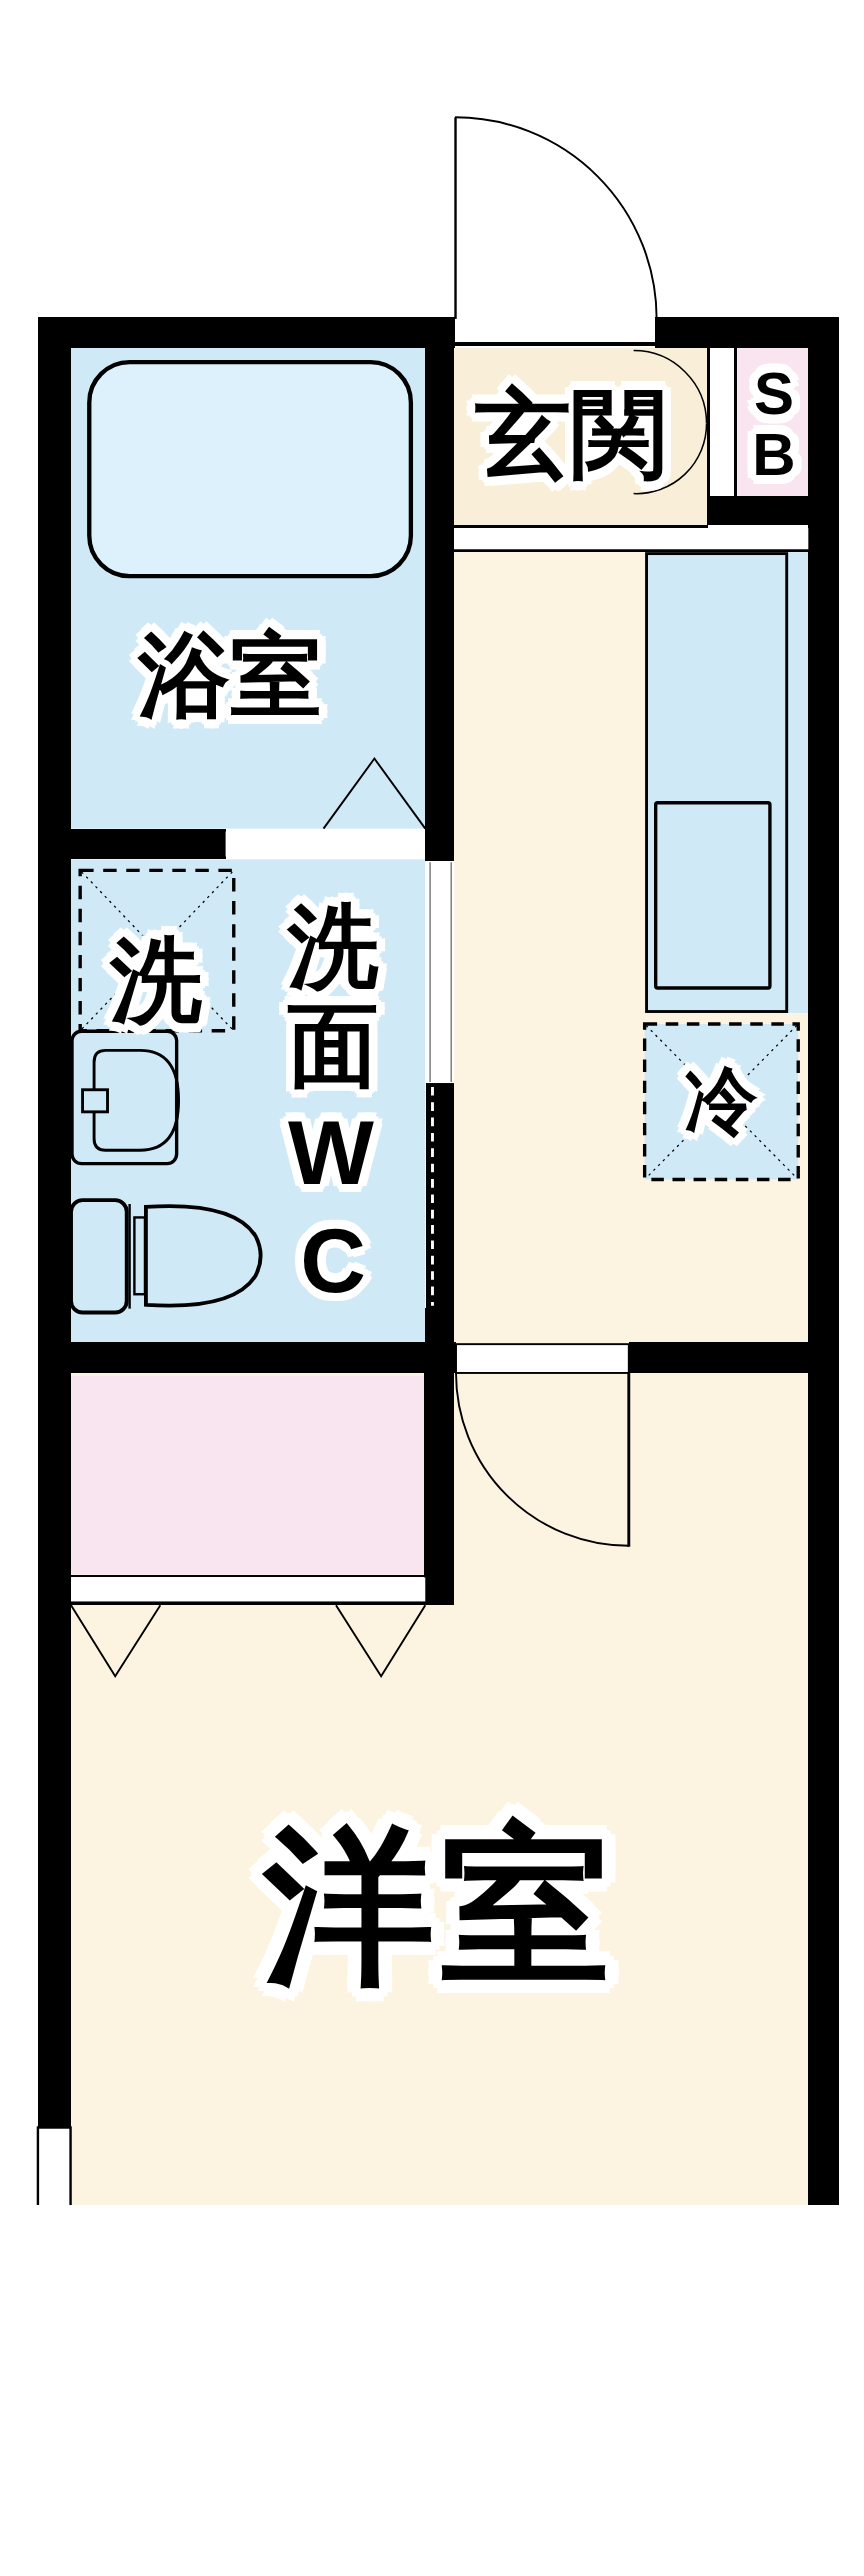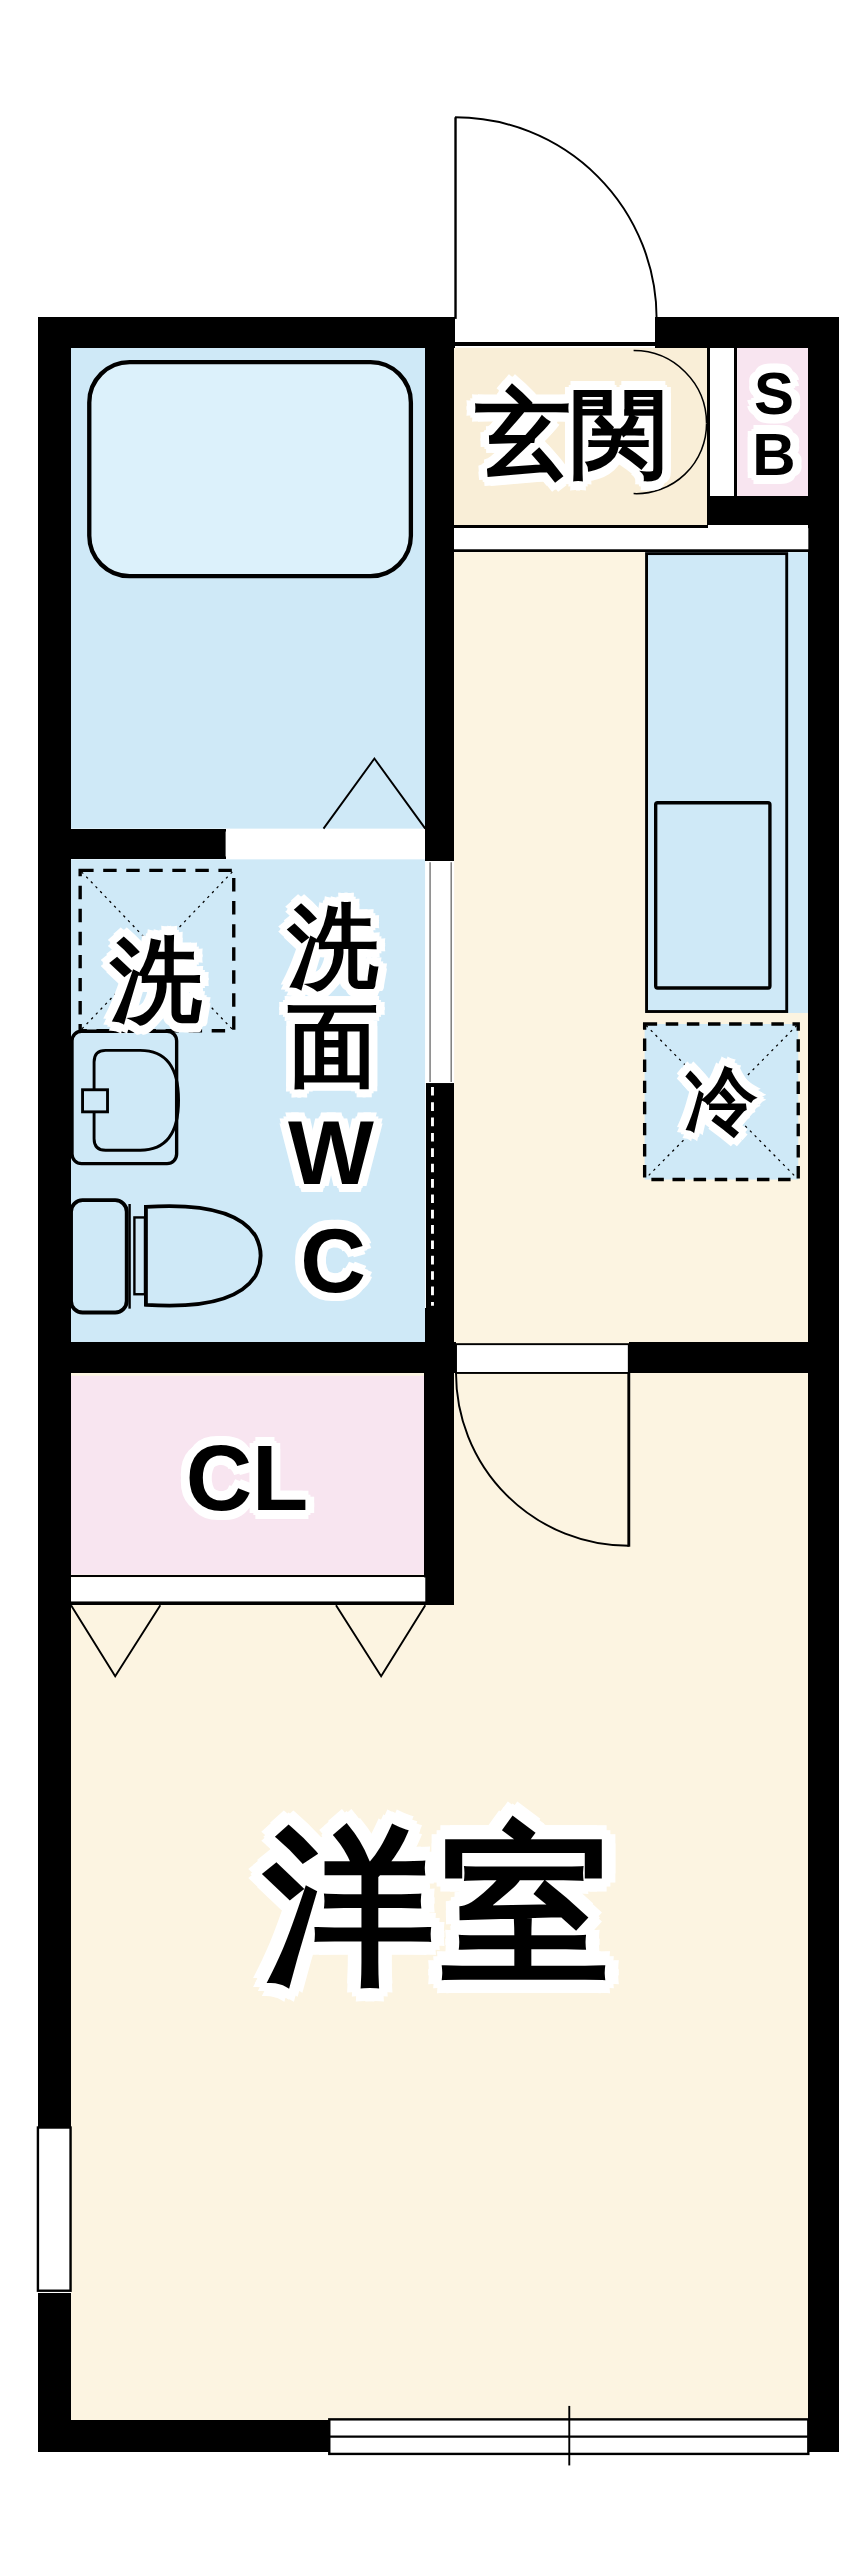--- a/index.html
+++ b/index.html
@@ -1,16 +1,16 @@
 <!DOCTYPE html>
 <html style="--wall: #000000; --floor: #FCF4E1; --genkan-floor: #F9EED7; --water-blue: #CFE9F7; --tub-blue: #DCF1FB; --pink: #F8E5F0; --white: #FFFFFF;"><head>
 <meta charset="utf-8">
 <style>
   html,body{margin:0;padding:0;background:#fff;}
-  .plan{position:relative;width:864px;height:2576px;background:#fff;overflow:hidden;
+  .plan{position:relative;width:864px;height:2205px;background:#fff;overflow:hidden;
         font-family:"Liberation Sans","DejaVu Sans",sans-serif;}
   .plan svg{position:absolute;left:0;top:0;}
   .lbl{position:absolute;transform:translate(-50%,-50%);color:#000;font-weight:bold;
        white-space:nowrap;line-height:1;z-index:5;
        font-family:"Liberation Sans","DejaVu Sans",sans-serif;
        text-shadow:6.7px 0 0 #fff,-6.7px 0 0 #fff,0 6.7px 0 #fff,0 -6.7px 0 #fff,
         4.8px 4.8px 0 #fff,-4.8px 4.8px 0 #fff,4.8px -4.8px 0 #fff,-4.8px -4.8px 0 #fff,
         8.6px 2.9px 0 #fff,-8.6px 2.9px 0 #fff,2.9px 8.6px 0 #fff,-2.9px 8.6px 0 #fff,
         2.9px -8.6px 0 #fff,-2.9px -8.6px 0 #fff,8.6px -2.9px 0 #fff,-8.6px -2.9px 0 #fff;}
   .lbl.big{text-shadow:11.5px 0 0 #fff,-11.5px 0 0 #fff,0 11.5px 0 #fff,0 -11.5px 0 #fff,
@@ -130,22 +130,22 @@
     <rect x="39.5" y="2216" width="34" height="170" style="fill:var(--white);stroke:#000;stroke-width:2.5"></rect>
     <rect x="343" y="2520" width="499" height="36" style="fill:var(--white);stroke:#000;stroke-width:2.5"></rect>
     <line x1="343" y1="2538" x2="842" y2="2538" style="stroke:#000;stroke-width:2.5"></line>
     <line x1="593" y1="2506" x2="593" y2="2568" style="stroke:#000;stroke-width:2"></line>
   </g>
 </svg>
 
   <div class="lbl" style="left:571px;top:434px;font-size:96px;">玄関</div>
   <div class="lbl" style="left:774px;top:394px;font-size:60px;">S</div>
   <div class="lbl" style="left:774px;top:455px;font-size:60px;">B</div>
+  <div class="lbl" style="left:230px;top:675px;font-size:92px;">浴室</div>
   <div class="lbl" style="left:156px;top:980px;font-size:92px;">洗</div>
   <div class="lbl" style="left:333px;top:946px;font-size:91px;">洗</div>
   <div class="lbl" style="left:333px;top:1045px;font-size:91px;">面</div>
   <div class="lbl" style="left:331px;top:1152px;font-size:91px;">W</div>
   <div class="lbl" style="left:333px;top:1260px;font-size:91px;">C</div>
   <div class="lbl" style="left:721px;top:1100px;font-size:73px;">冷</div>
-  <div class="lbl" style="left:247px;top:1478px;font-size:92px;">CL</div>
   <div class="lbl big" style="left:440px;top:1905px;font-size:171px;letter-spacing:5.8px;text-align:center;">洋室</div>
 </div>
 
 
 </body></html>

